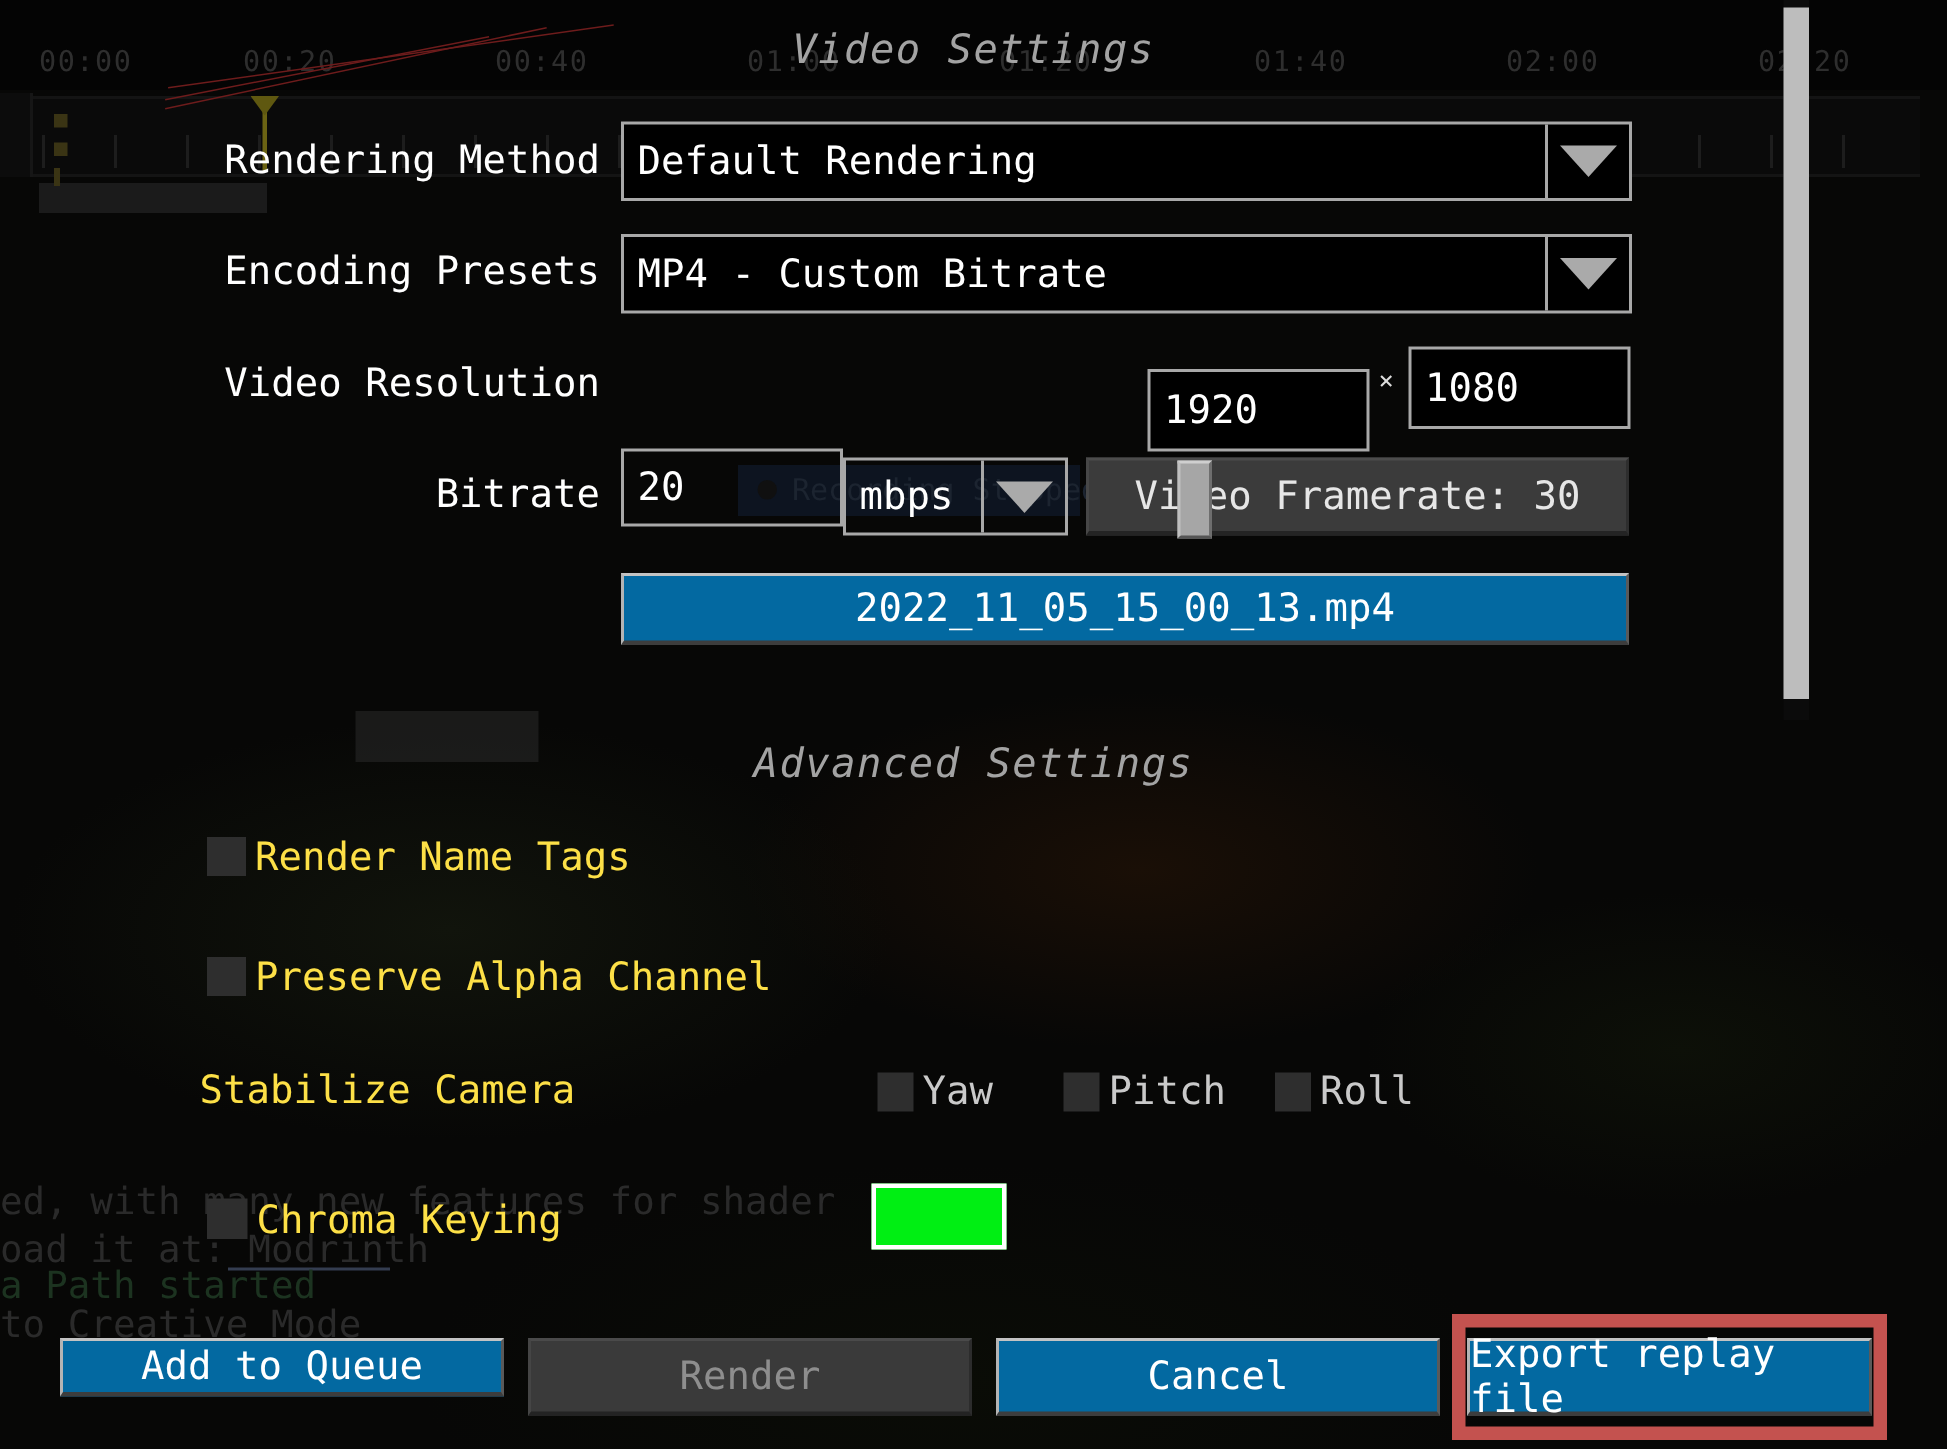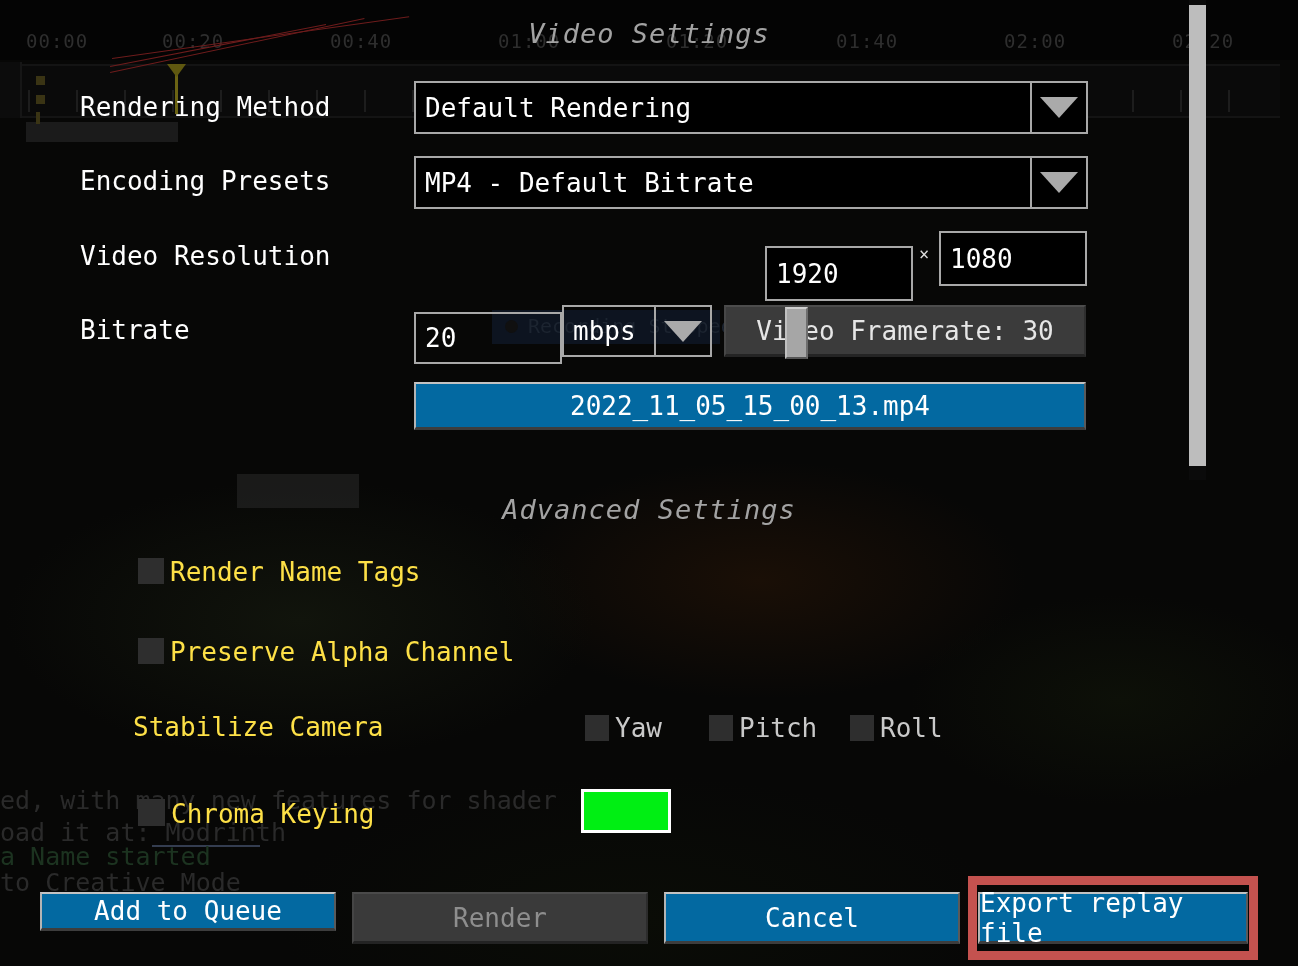--- a/index.html
+++ b/index.html
@@ -48,21 +48,21 @@
   
   #scrollbar-track{position:absolute;left:1189px;top:0px;width:17px;height:480px;background:#0b0b0b;}
   #scrollbar-thumb{position:absolute;left:1189px;top:5px;width:17px;height:461px;background:#bdbdbd;}
 
   
   #gui{position:absolute;inset:0;}
   .title{position:absolute;width:100%;text-align:center;color:#a3a3a3;font-size:27px;letter-spacing:1px;font-style:italic;}
   #title-video-settings{top:18px;}
   #title-advanced{top:494px;}
 
-  .row-label{position:absolute;color:#fff;font-size:26px;text-align:left;letter-spacing:0px;white-space:nowrap;}
+  .row-label{position:absolute;color:#fff;font-size:26px;text-align:right;letter-spacing:0px;white-space:nowrap;}
 
   
   .dropdown{position:absolute;background:#000;border:2px solid #a8a8a8;box-sizing:border-box;display:flex;}
   .dropdown .dd-text{flex:1;color:#fff;font-size:26px;display:flex;align-items:center;padding-left:9px;white-space:nowrap;}
   .dropdown .dd-arrowcell{width:54px;border-left:2px solid #a8a8a8;display:flex;align-items:center;justify-content:center;}
   .dd-arrow{width:0;height:0;border-left:19px solid transparent;border-right:19px solid transparent;border-top:21px solid #aaa;}
 
   
   .textfield{position:absolute;background:#000;border:2px solid #a8a8a8;box-sizing:border-box;
     display:flex;align-items:center;padding-left:9px;color:#fff;font-size:26px;}
@@ -153,54 +153,54 @@
   <div class="redline" style="left:112px;top:58px;width:300px;transform:rotate(-8deg);"></div>
 
   <div id="bg-grayblob"></div>
   <div id="bg-rec"></div>
   <div id="bg-rec-dot"></div>
   <div id="bg-rec-txt">Recording Stopped</div>
 
   <div class="chat" style="left:0px;top:786px;color:#2a2a2a;">ed, with many new features for shader</div>
   <div class="chat" style="left:0px;top:818px;color:#2a2a2a;">oad it at: Modrinth</div>
   <div id="chat-link-ul"></div>
-  <div class="chat" style="left:0px;top:842px;color:#1c3320;">a Name started</div>
+  <div class="chat" style="left:0px;top:842px;color:#1c3320;">a Path started</div>
   <div class="chat" style="left:0px;top:868px;color:#2a2a2a;">to Creative Mode</div>
 </div>
 
 <div id="scrollbar-track"></div>
 <div id="scrollbar-thumb"></div>
 
 <div id="gui">
 
   <div class="title" id="title-video-settings">Video Settings</div>
 
   <div class="row-label" style="left:80px;top:92px;width:320px;">Rendering Method</div>
   <div class="dropdown" style="left:414px;top:81px;width:674px;height:53px;">
     <div class="dd-text">Default Rendering</div>
     <div class="dd-arrowcell">
         <div class="dd-arrow"></div>
       </div>
   </div>
 
   <div class="row-label" style="left:80px;top:166px;width:320px;">Encoding Presets</div>
   <div class="dropdown" style="left:414px;top:156px;width:674px;height:53px;">
-    <div class="dd-text">MP4 - Default Bitrate</div>
+    <div class="dd-text">MP4 - Custom Bitrate</div>
     <div class="dd-arrowcell">
         <div class="dd-arrow"></div>
       </div>
   </div>
 
   <div class="row-label" style="left:80px;top:241px;width:320px;">Video Resolution</div>
   <div class="textfield" style="left:765px;top:246px;width:148px;height:55px;">1920</div>
   <div style="position:absolute;left:919px;top:244px;color:#dcdcdc;font-size:17px;">×</div>
   <div class="textfield" style="left:939px;top:231px;width:148px;height:55px;">1080</div>
 
   <div class="row-label" style="left:80px;top:315px;width:320px;">Bitrate</div>
-  <div class="textfield transparent" style="left:414px;top:312px;width:148px;height:52px;">20</div>
+  <div class="textfield transparent" style="left:414px;top:299px;width:148px;height:52px;">20</div>
   <div class="dropdown" style="left:562px;top:305px;width:150px;height:52px;background:transparent;">
     <div class="dd-text">mbps</div>
     <div class="dd-arrowcell">
         <div class="dd-arrow"></div>
       </div>
   </div>
 
   <div class="slider" style="left:724px;top:305px;width:362px;height:52px;">
     <span>Video Framerate: 30</span>
   </div>

